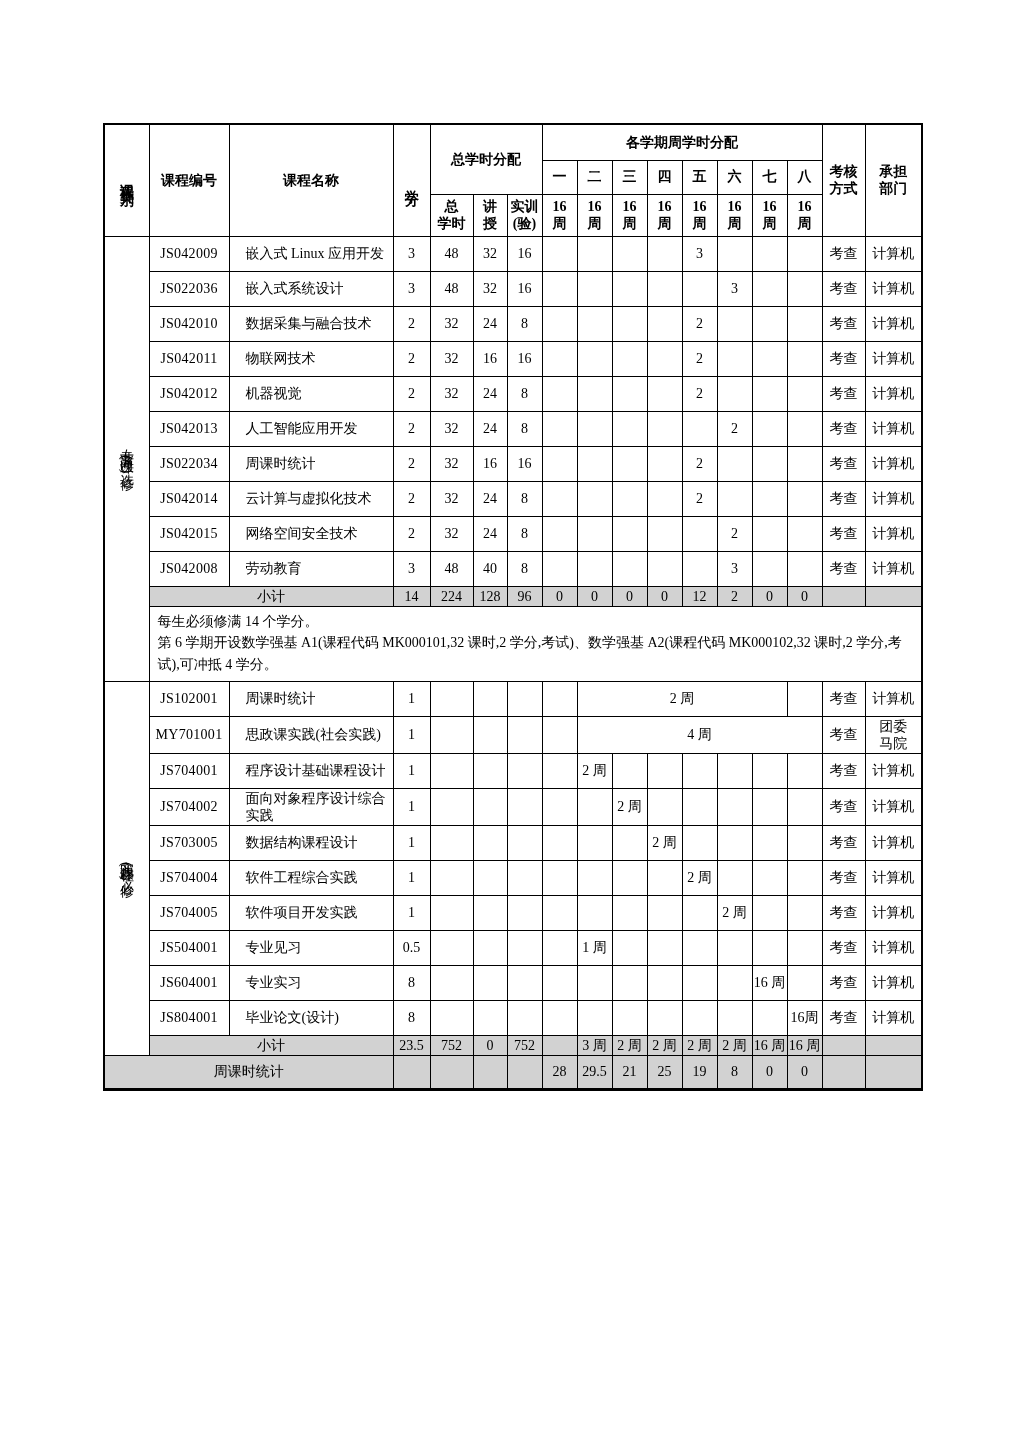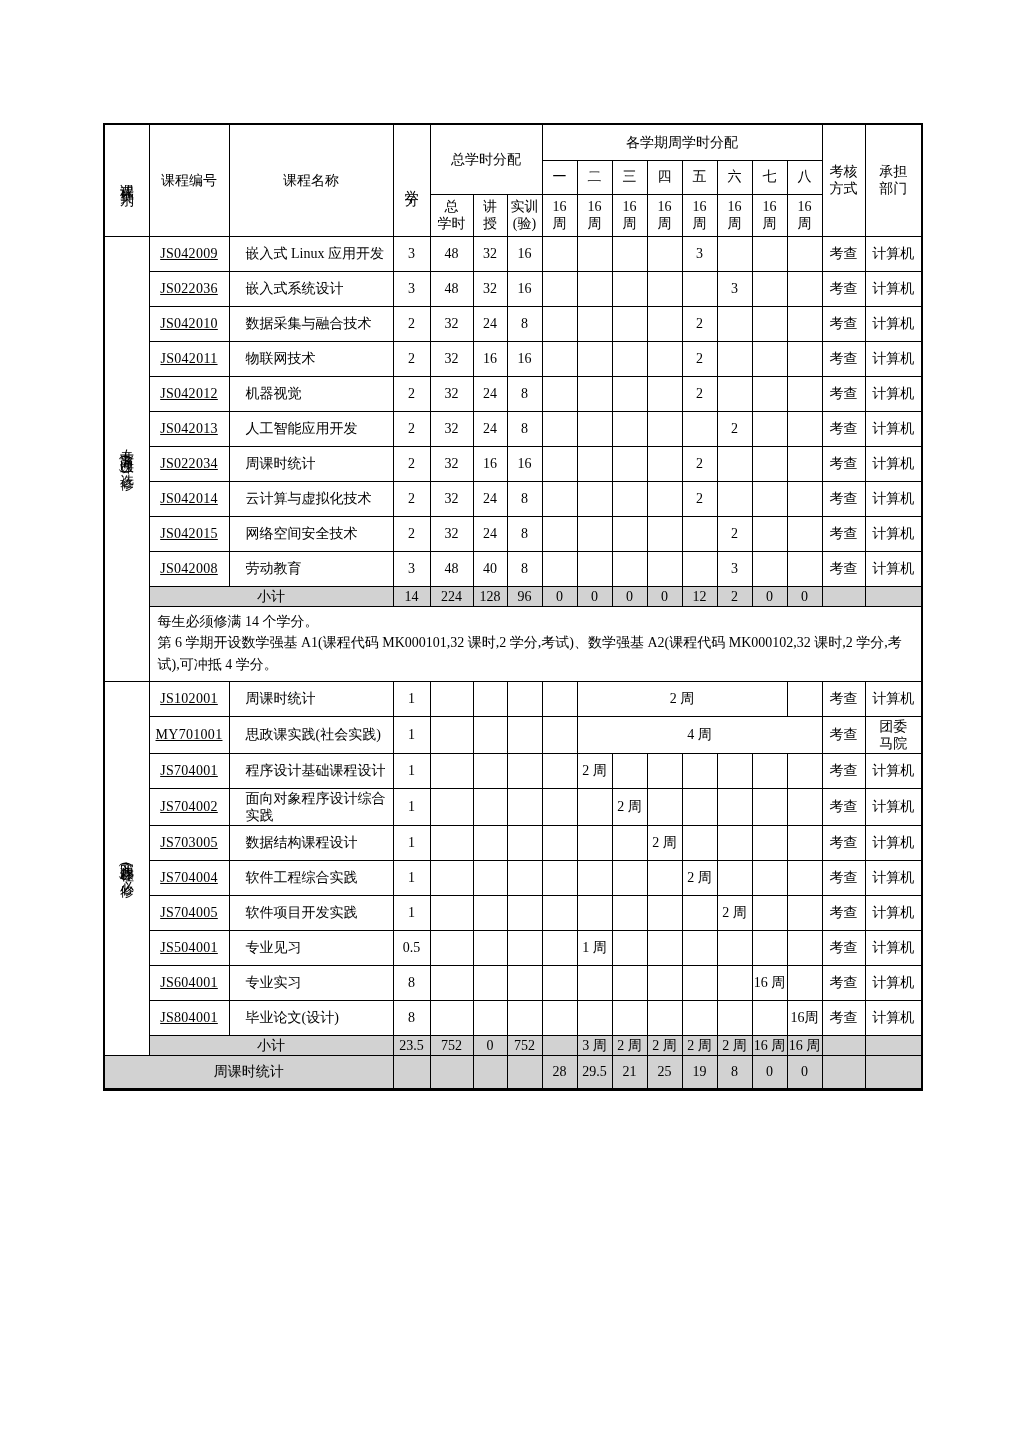--- a/index.html
+++ b/index.html
@@ -16,37 +16,37 @@
     font-size:14px;line-height:1.22;
   }
   .curriculum th,.curriculum td{
     border:1px solid #000;
     text-align:center;vertical-align:middle;
     padding:1px 2px;
     font-weight:normal;
     overflow:visible;
     word-break:break-all;
   }
-  .curriculum thead th{font-weight:normal;}
+  .curriculum thead th{font-weight:bold;}
   thead tr.h1{height:36px;}
   thead tr.h2{height:34px;}
   thead tr.h3{height:42px;}
   tbody tr.row{height:35px;}
   tbody tr.subtotal{height:19px;}
   tbody tr.weekly{height:34px;}
   .pre{white-space:pre-line;}
   .vtext{
     writing-mode:vertical-rl;
     display:inline-block;
     letter-spacing:3px;
     line-height:1.1;
     font-size:14px;
   }
   td.name{text-align:left;padding:1px 1px 1px 16px;}
-  td.code{letter-spacing:0.3px;text-decoration:underline;}
+  td.code{letter-spacing:0.3px;}
   td.sem{white-space:nowrap;padding:1px 0;}
   td.note-cell{
     text-align:left;vertical-align:middle;
     padding:4px 8px 5px 8px;line-height:1.55;
     white-space:pre-line;word-break:normal;overflow-wrap:anywhere;margin-top:9px;
   }
   td.dept{white-space:pre-line;padding:1px 3px;}
   .gray{background:#d2d2d2;}
   .wk div{line-height:1.25;}
 </style>

